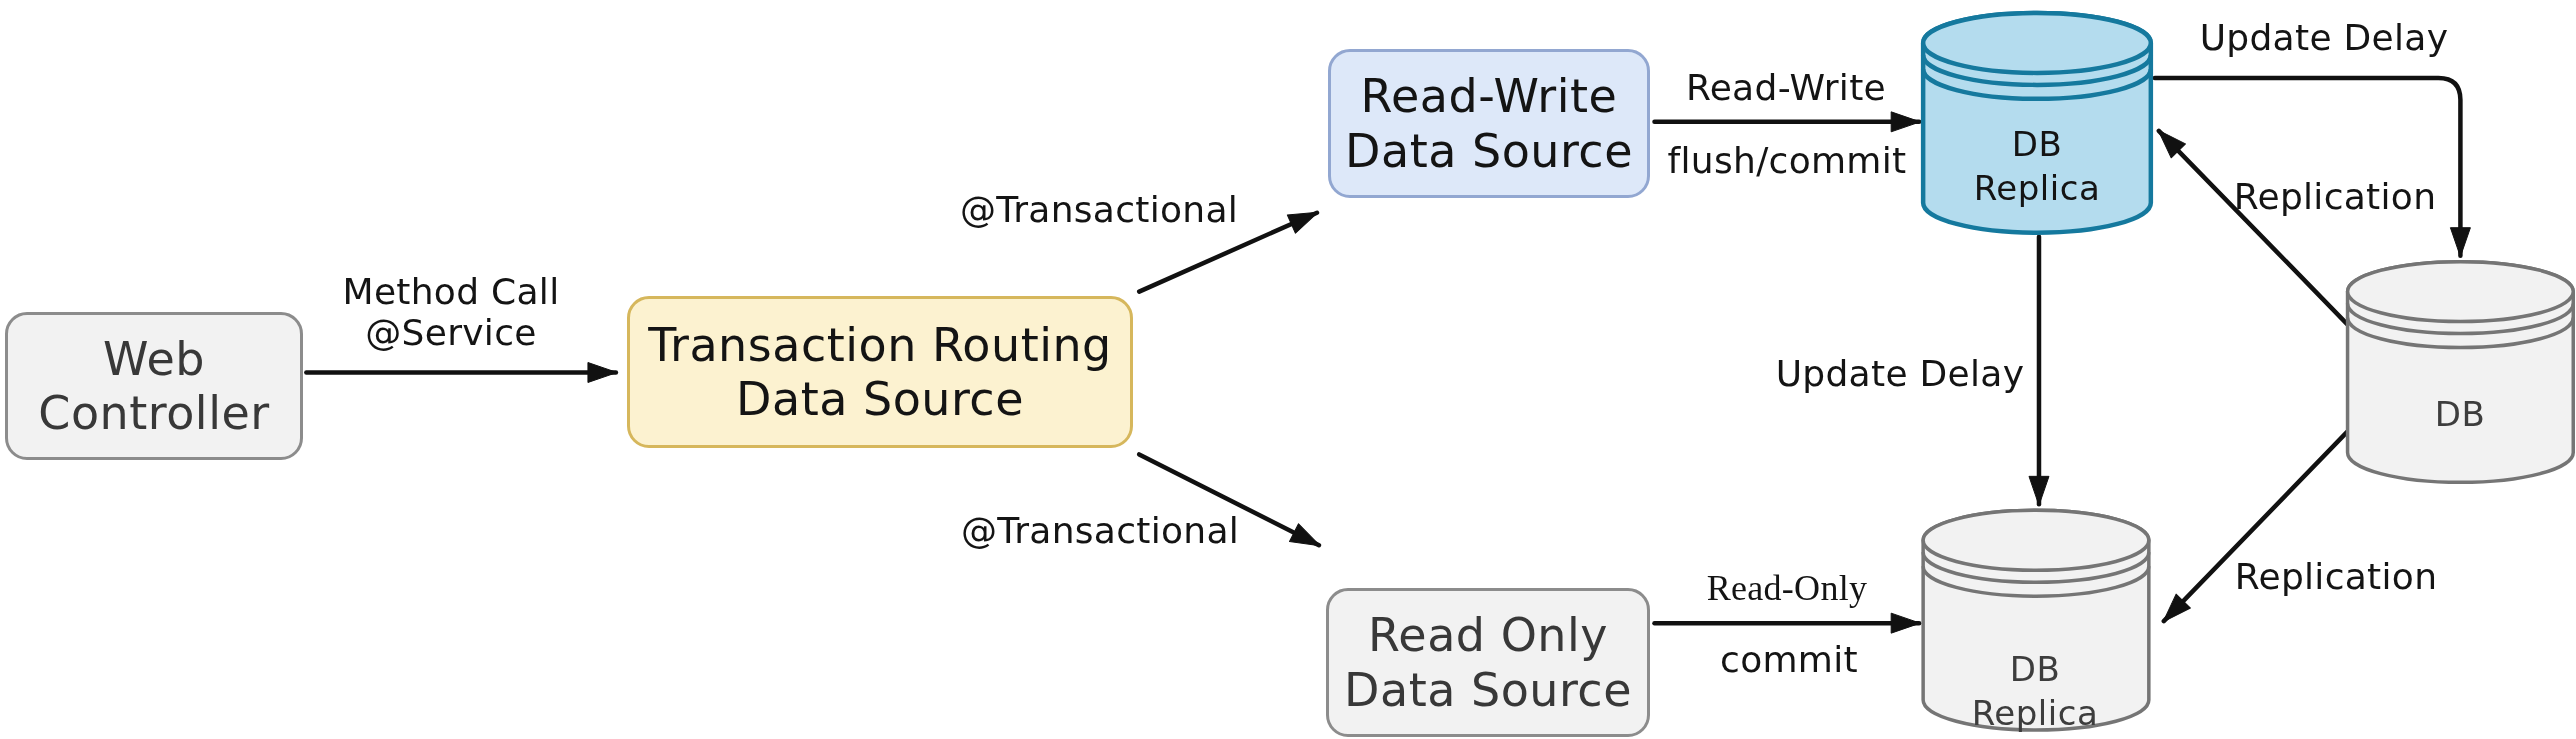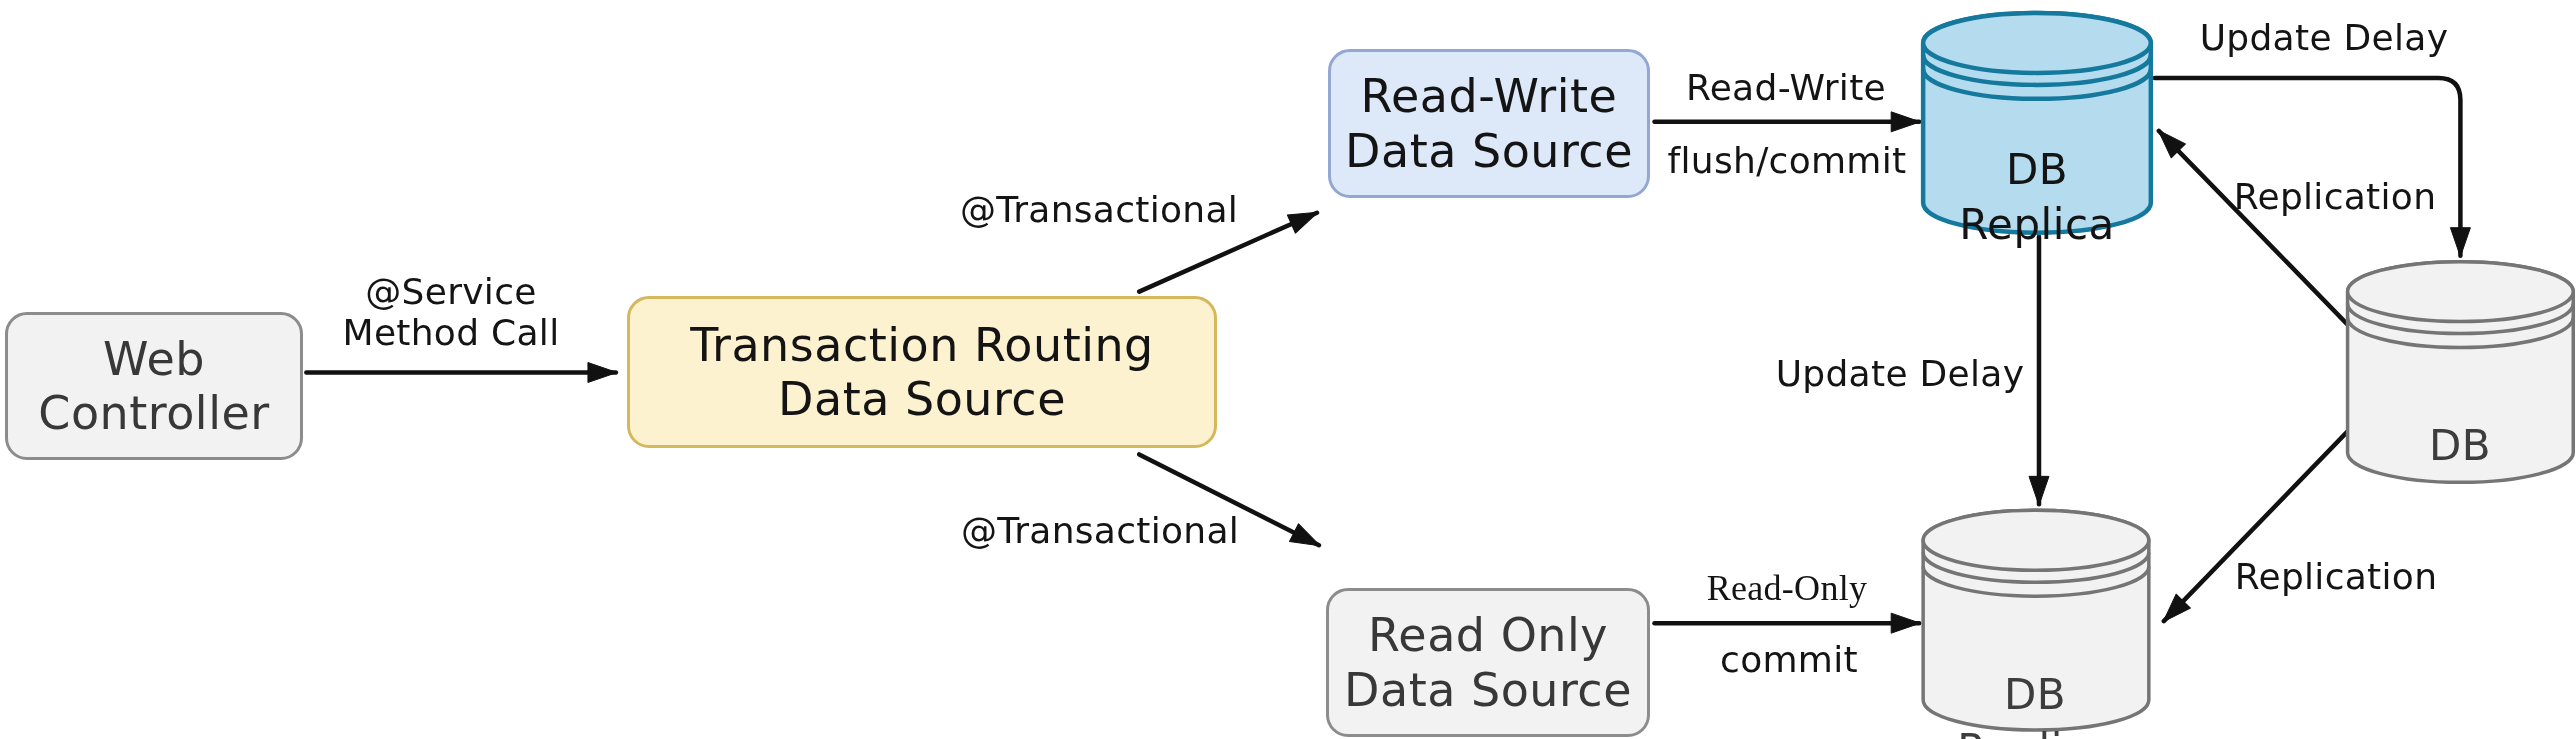--- a/index.html
+++ b/index.html
@@ -15,21 +15,21 @@
   }
   .node-gray{background:#f2f2f2;border:3.5px solid #8c8c8c;color:#383838;}
   .node-yellow{background:#fcf2d0;border:3.5px solid #d6b75c;color:#141414;}
   .node-blue{background:#dde8f9;border:3.5px solid #92a7d1;color:#141414;}
   .edge-label{
     position:absolute;transform:translate(-50%,-50%);white-space:nowrap;
     font-size:36px;line-height:1.15;text-align:center;color:#141414;letter-spacing:0.3px;
   }
   .cyl-label{
     position:absolute;transform:translate(-50%,-50%);white-space:nowrap;
-    font-size:42px;line-height:1.3;text-align:center;letter-spacing:0.5px;margin-top:32px;
+    font-size:34px;line-height:1.3;text-align:center;letter-spacing:0.5px;
   }
   .cyl-label.dark{color:#141414;}
   .cyl-label.gray{color:#3d3d3d;}
 </style>
 </head>
 <body>
 
 <div id="stage">
 
   <svg width="2576" height="739" viewBox="0 0 2578 740">
@@ -71,21 +71,21 @@
       <path d="M1925,553 A113,30 0 0 0 2151,553" fill="none"></path>
       <path d="M1925,567 A113,30 0 0 0 2151,567" fill="none"></path>
     </g>
   </svg>
 
   <div class="node node-gray" style="left:5px;top:312px;width:298px;height:148px;">
     <span>Web</span>
     <span>Controller</span>
   </div>
 
-  <div class="node node-yellow" style="left:627px;top:296px;width:590px;height:152px;">
+  <div class="node node-yellow" style="left:627px;top:296px;width:506px;height:152px;">
     <span>Transaction Routing</span>
     <span>Data Source</span>
   </div>
 
   <div class="node node-blue" style="left:1328px;top:49px;width:322px;height:149px;">
     <span>Read-Write</span>
     <span>Data Source</span>
   </div>
 
   <div class="node node-gray" style="left:1326px;top:567px;width:324px;height:149px;margin-top:21px;">
@@ -101,22 +101,22 @@
   <div class="cyl-label gray" style="left:2460px;top:414px;">
     <div>DB</div>
   </div>
 
   <div class="cyl-label gray" style="left:2035px;top:691px;">
     <div>DB</div>
     <div>Replica</div>
   </div>
 
   <div class="edge-label" style="left:451px;top:312px;">
+    <div>Method Call</div>
     <div>@Service</div>
-    <div>Method Call</div>
   </div>
 
   <div class="edge-label" style="left:1099px;top:210px;">@Transactional</div>
 
   <div class="edge-label" style="left:1100px;top:531px;">@Transactional</div>
 
   <div class="edge-label" style="left:1786px;top:88px;">Read-Write</div>
   <div class="edge-label" style="left:1787px;top:161px;">flush/commit</div>
 
   <div class="edge-label" style="left:1787px;top:589px;font-family:Liberation Serif, serif;">Read-Only</div>

